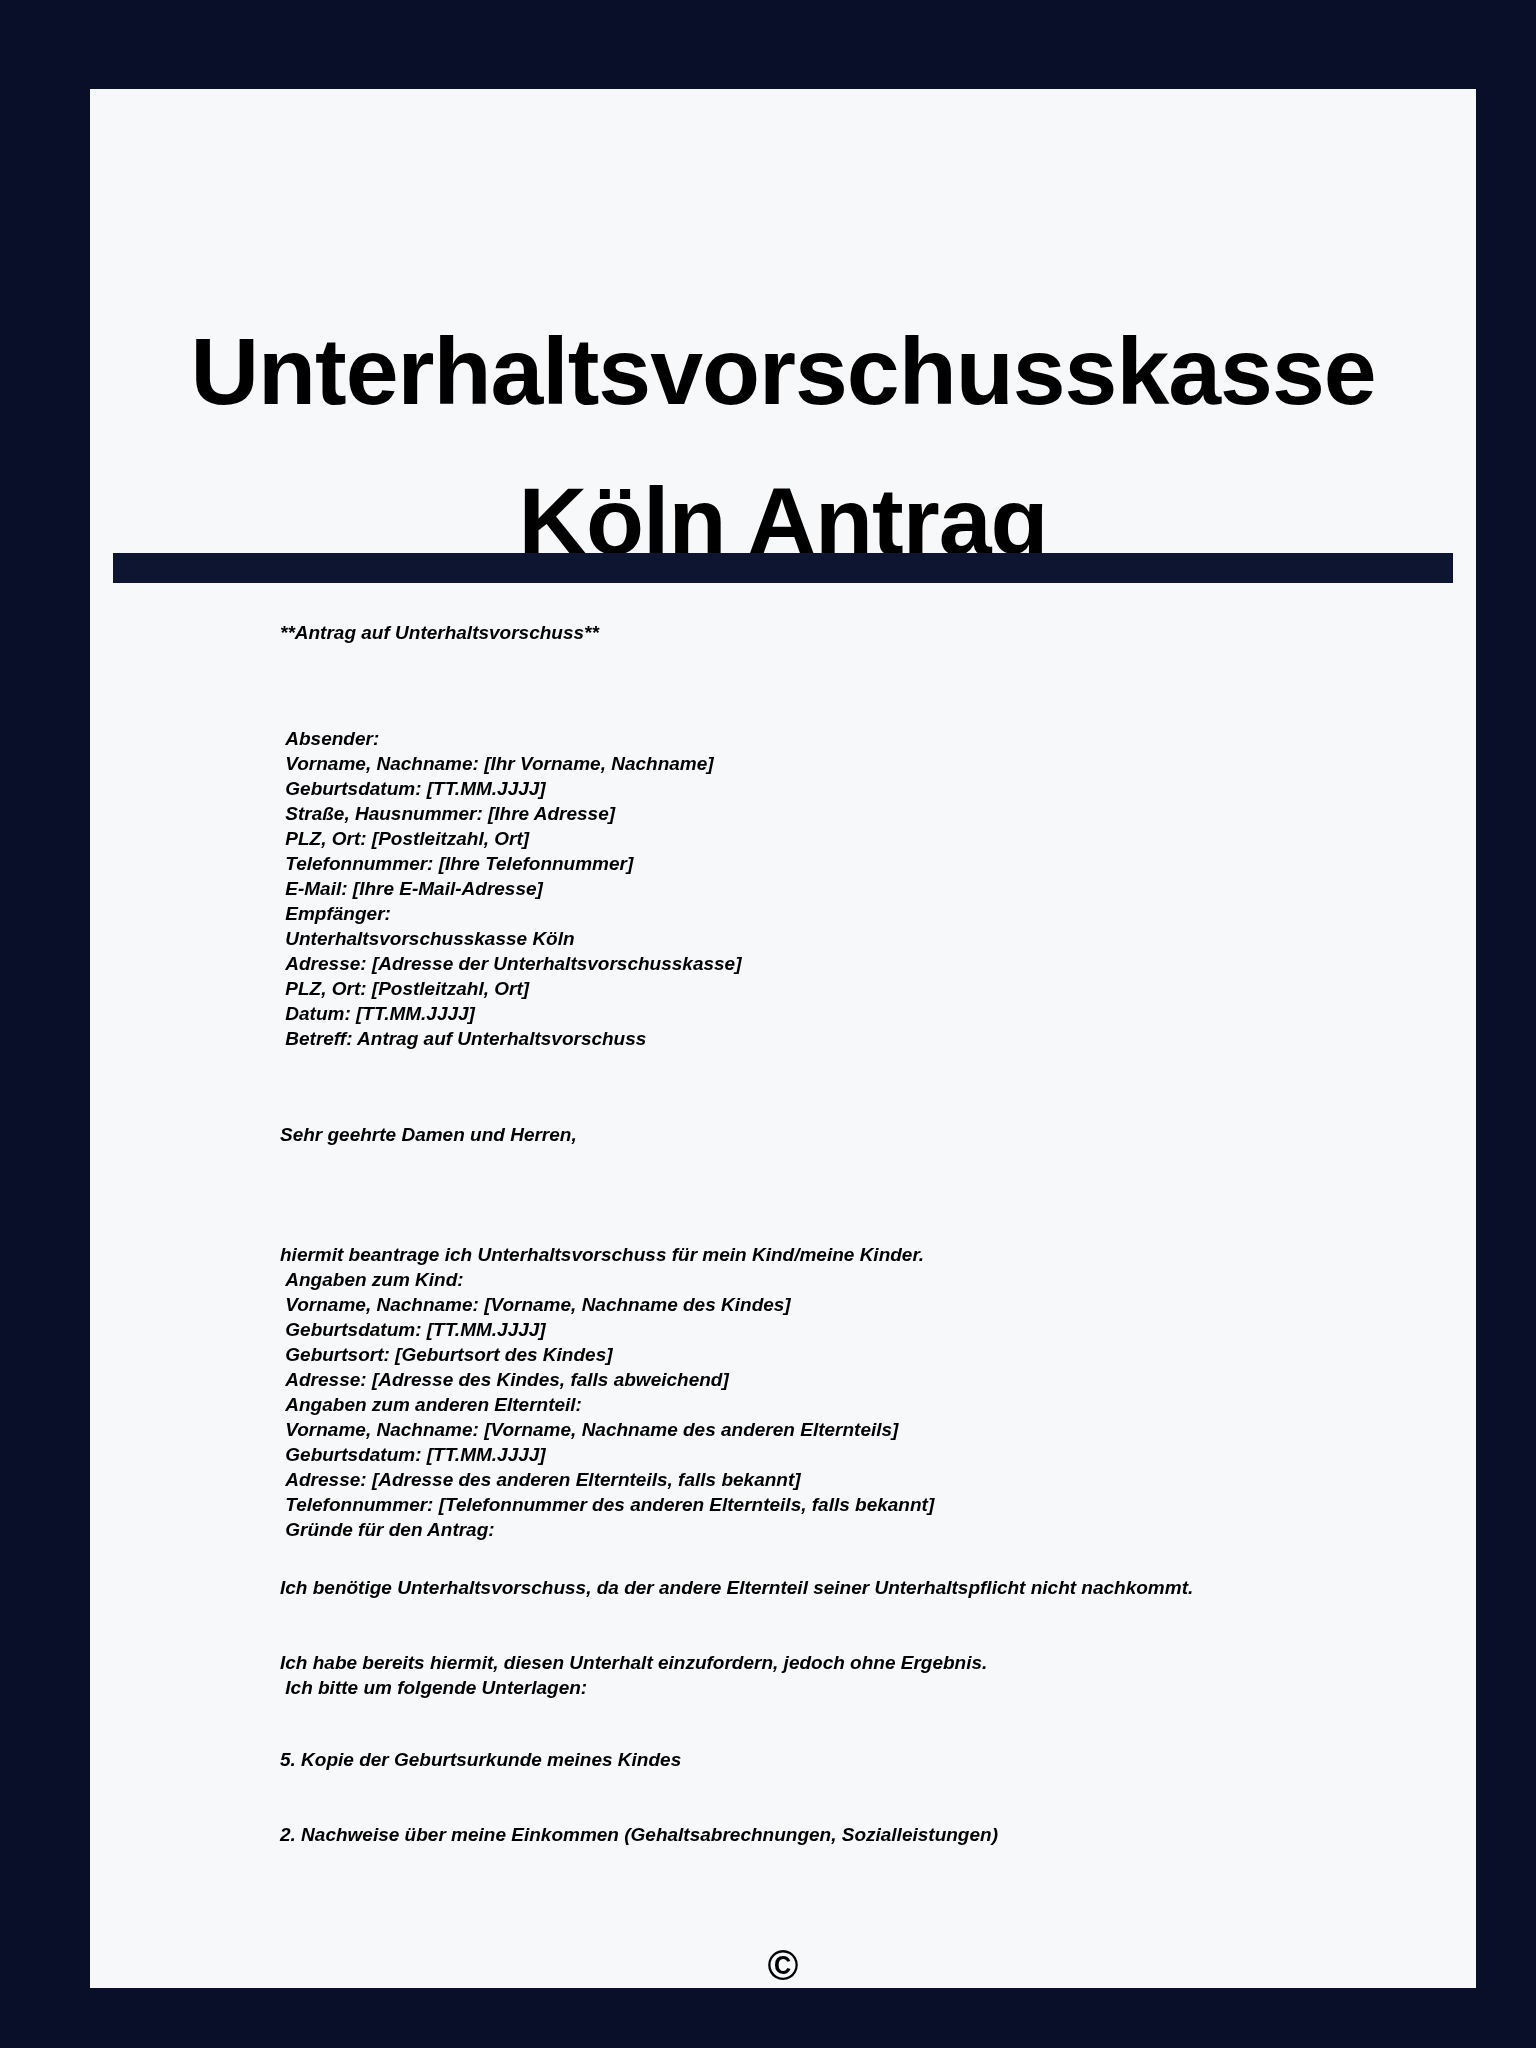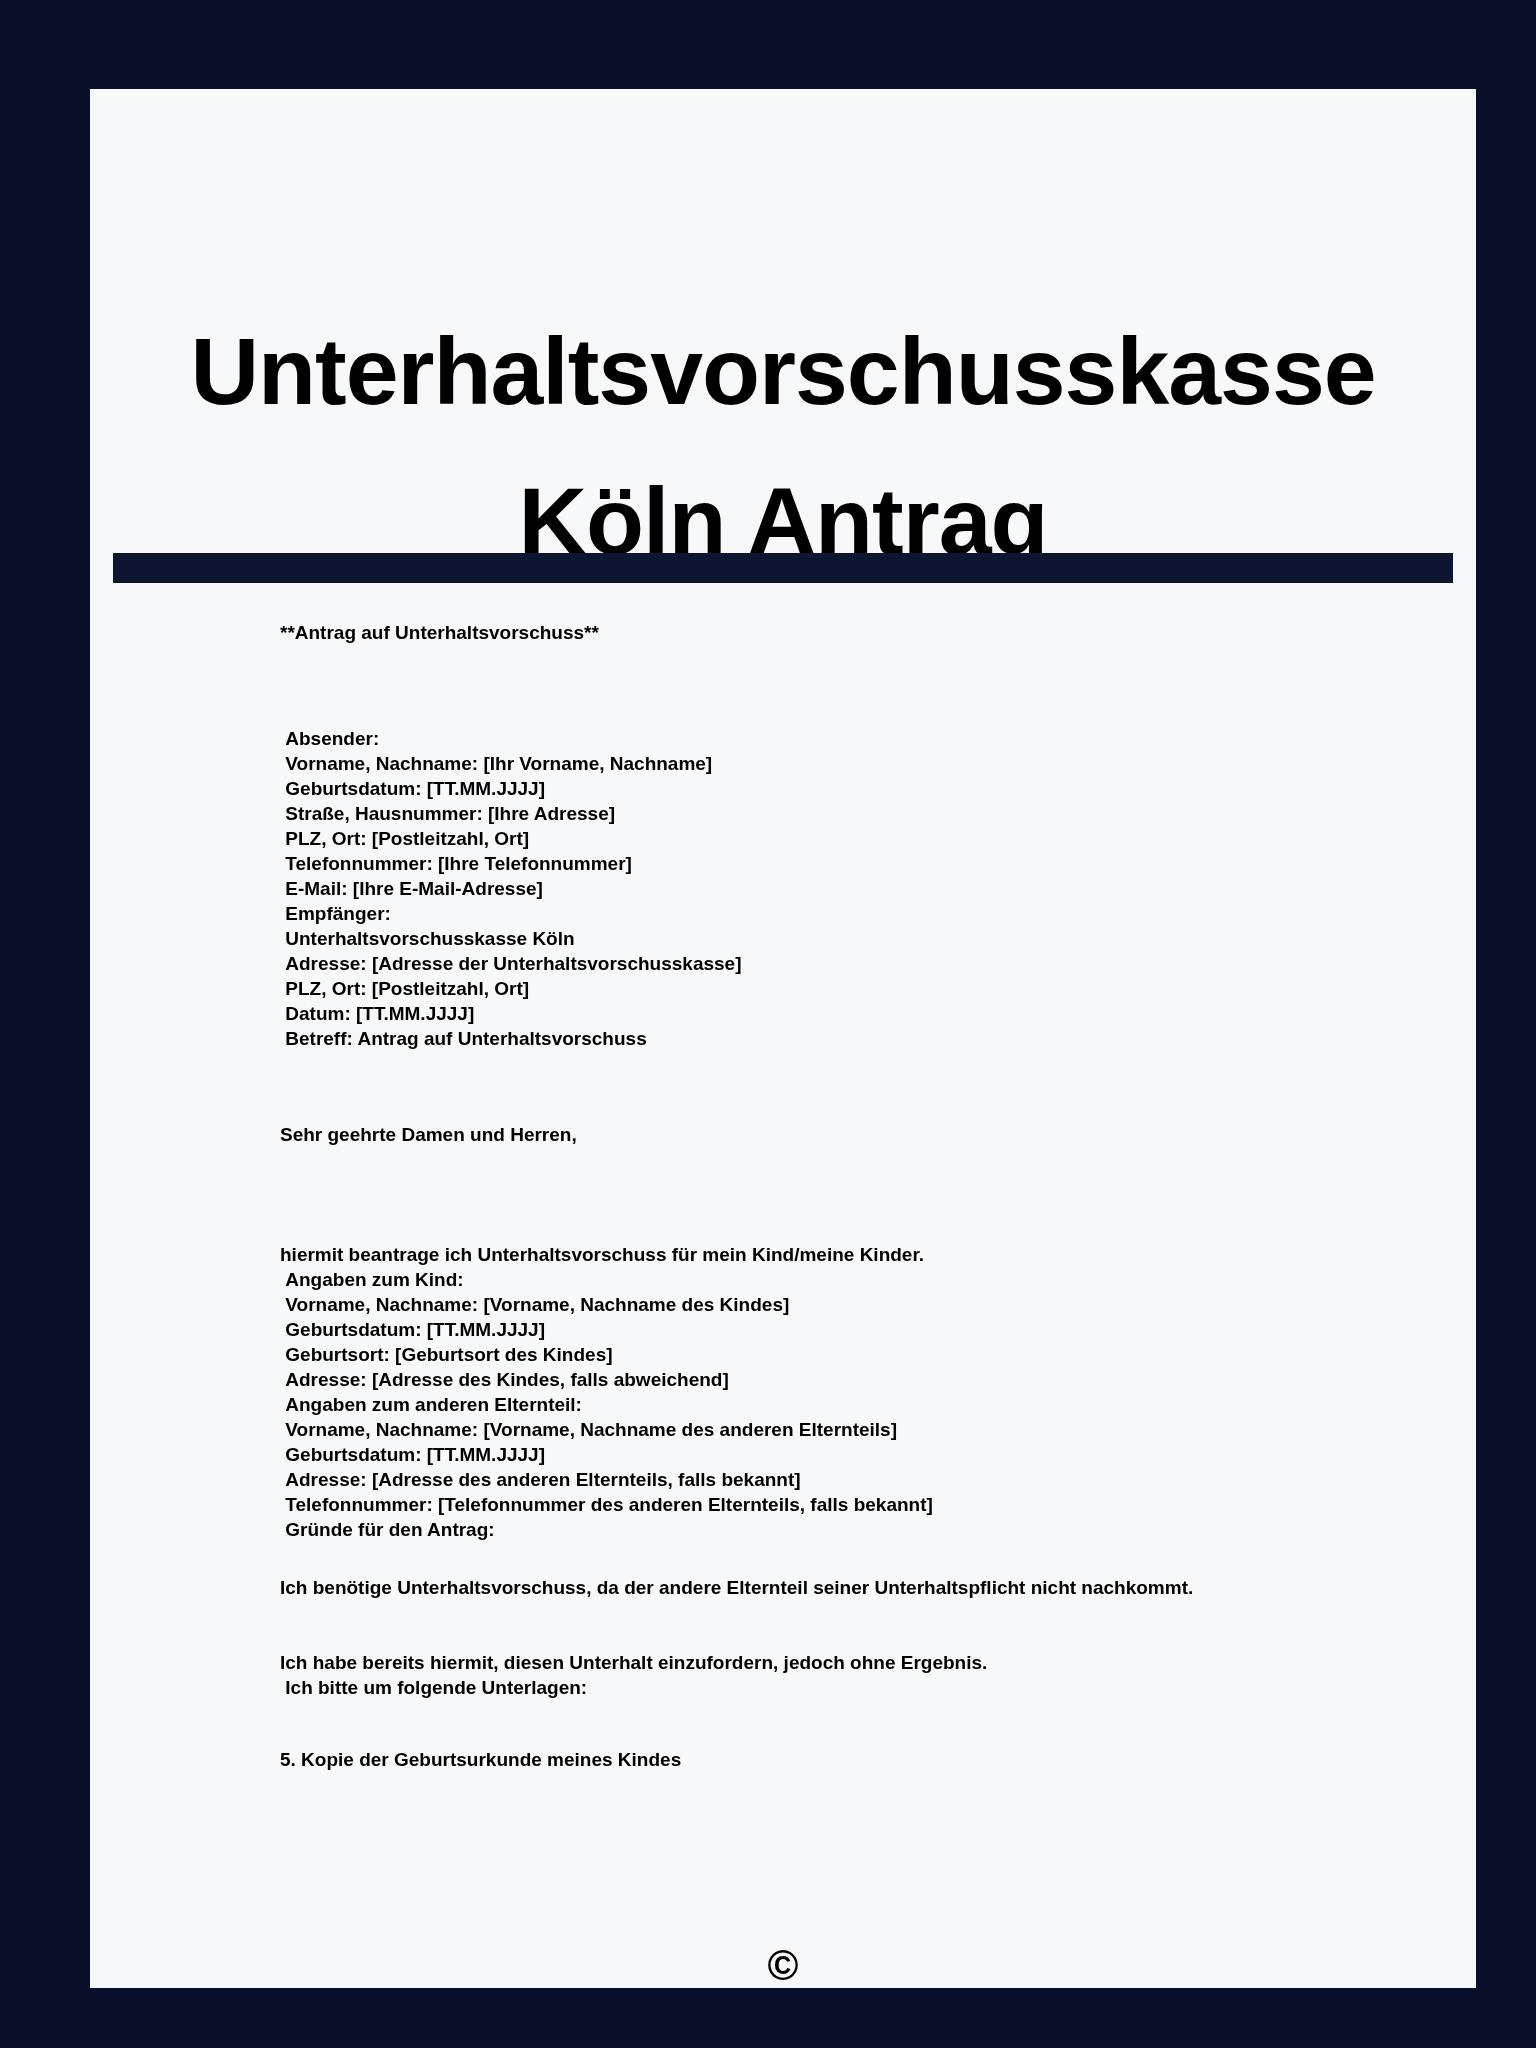--- a/index.html
+++ b/index.html
@@ -40,20 +40,21 @@
     background:var(--divider);
   }
   .body-text{
     position:absolute;
     left:175px;
     color:var(--ink);
     font-size:19px;
     line-height:25px;
     font-weight:bold;
     white-space:pre-wrap;
+    font-style:italic;
   }
   .heading-line      {top:516px;}
   .sender-block      {top:622px;}
   .salutation-line   {top:1018px;text-align:center;}
   .details-block     {top:1120px;margin-top:18px;}
   .reason-line       {top:1471px;}
   .attempt-block     {top:1546px;}
   .list-item-1       {top:1643px;}
   .list-item-2       {top:1718px;}
   .copyright{
@@ -110,16 +111,17 @@
  Telefonnummer: [Telefonnummer des anderen Elternteils, falls bekannt]
  Gründe für den Antrag:</div>
 
   <div class="body-text reason-line">Ich benötige Unterhaltsvorschuss, da der andere Elternteil seiner Unterhaltspflicht nicht nachkommt.</div>
 
   <div class="body-text attempt-block">Ich habe bereits hiermit, diesen Unterhalt einzufordern, jedoch ohne Ergebnis.
  Ich bitte um folgende Unterlagen:</div>
 
   <div class="body-text list-item-1">5. Kopie der Geburtsurkunde meines Kindes</div>
 
+  <div class="body-text list-item-2">2. Nachweise über meine Einkommen (Gehaltsabrechnungen, Sozialleistungen)</div>
 
   <div class="copyright">©</div>
 
 </div>
 
 </body></html>

